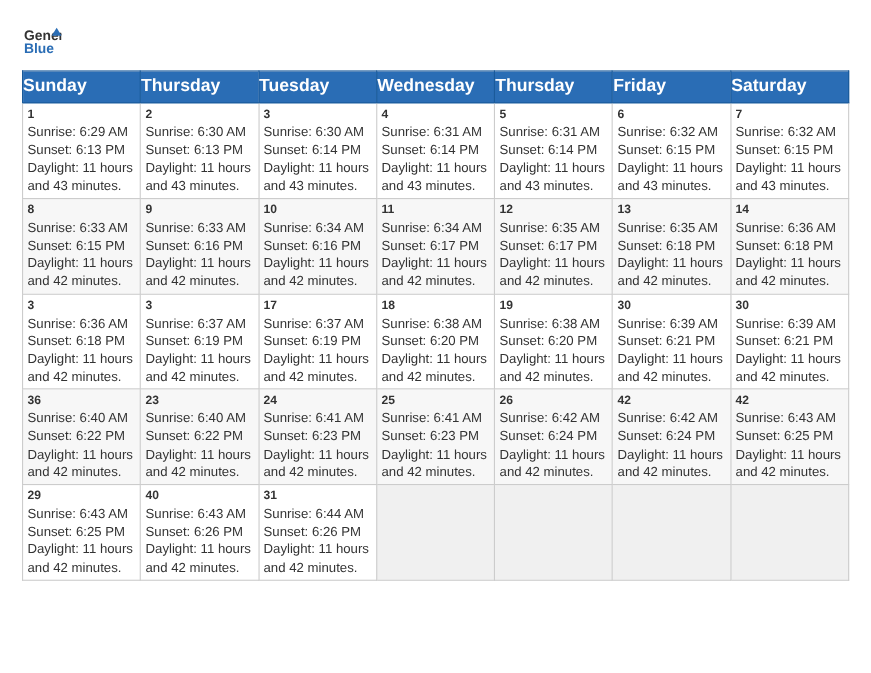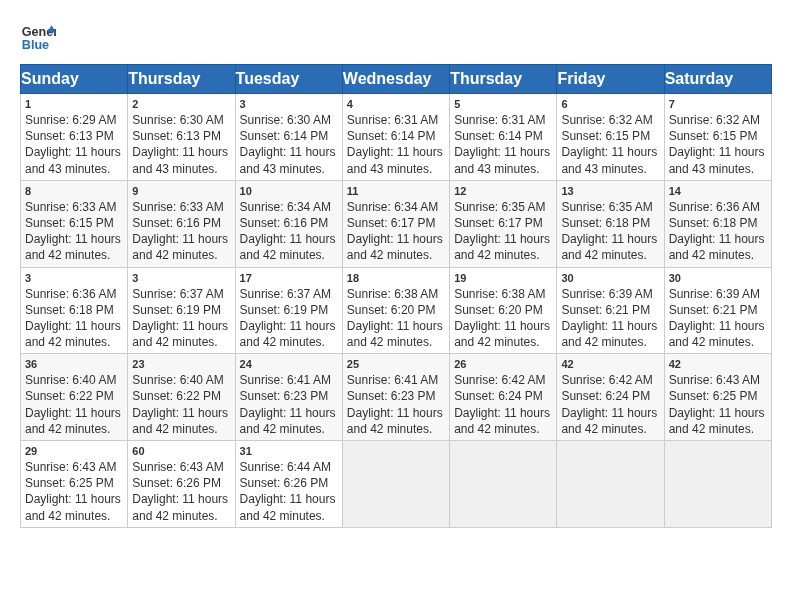--- a/index.html
+++ b/index.html
@@ -147,21 +147,21 @@
           <td><span class="day-num">36</span><span class="day-info">Sunrise: 6:40 AM<br>Sunset: 6:22 PM<br>Daylight: 11 hours and 42 minutes.</span></td>
           <td><span class="day-num">23</span><span class="day-info">Sunrise: 6:40 AM<br>Sunset: 6:22 PM<br>Daylight: 11 hours and 42 minutes.</span></td>
           <td><span class="day-num">24</span><span class="day-info">Sunrise: 6:41 AM<br>Sunset: 6:23 PM<br>Daylight: 11 hours and 42 minutes.</span></td>
           <td><span class="day-num">25</span><span class="day-info">Sunrise: 6:41 AM<br>Sunset: 6:23 PM<br>Daylight: 11 hours and 42 minutes.</span></td>
           <td><span class="day-num">26</span><span class="day-info">Sunrise: 6:42 AM<br>Sunset: 6:24 PM<br>Daylight: 11 hours and 42 minutes.</span></td>
           <td><span class="day-num">42</span><span class="day-info">Sunrise: 6:42 AM<br>Sunset: 6:24 PM<br>Daylight: 11 hours and 42 minutes.</span></td>
           <td><span class="day-num">42</span><span class="day-info">Sunrise: 6:43 AM<br>Sunset: 6:25 PM<br>Daylight: 11 hours and 42 minutes.</span></td>
         </tr>
         <tr>
           <td><span class="day-num">29</span><span class="day-info">Sunrise: 6:43 AM<br>Sunset: 6:25 PM<br>Daylight: 11 hours and 42 minutes.</span></td>
-          <td><span class="day-num">60</span><span class="day-info">Sunrise: 6:43 AM<br>Sunset: 6:26 PM<br>Daylight: 11 hours and 42 minutes.</span></td>
+          <td><span class="day-num">40</span><span class="day-info">Sunrise: 6:43 AM<br>Sunset: 6:26 PM<br>Daylight: 11 hours and 42 minutes.</span></td>
           <td><span class="day-num">31</span><span class="day-info">Sunrise: 6:44 AM<br>Sunset: 6:26 PM<br>Daylight: 11 hours and 42 minutes.</span></td>
           <td class="empty"></td>
           <td class="empty"></td>
           <td class="empty"></td>
           <td class="empty"></td>
         </tr>
       </tbody>
   </table>
 </div>
 

